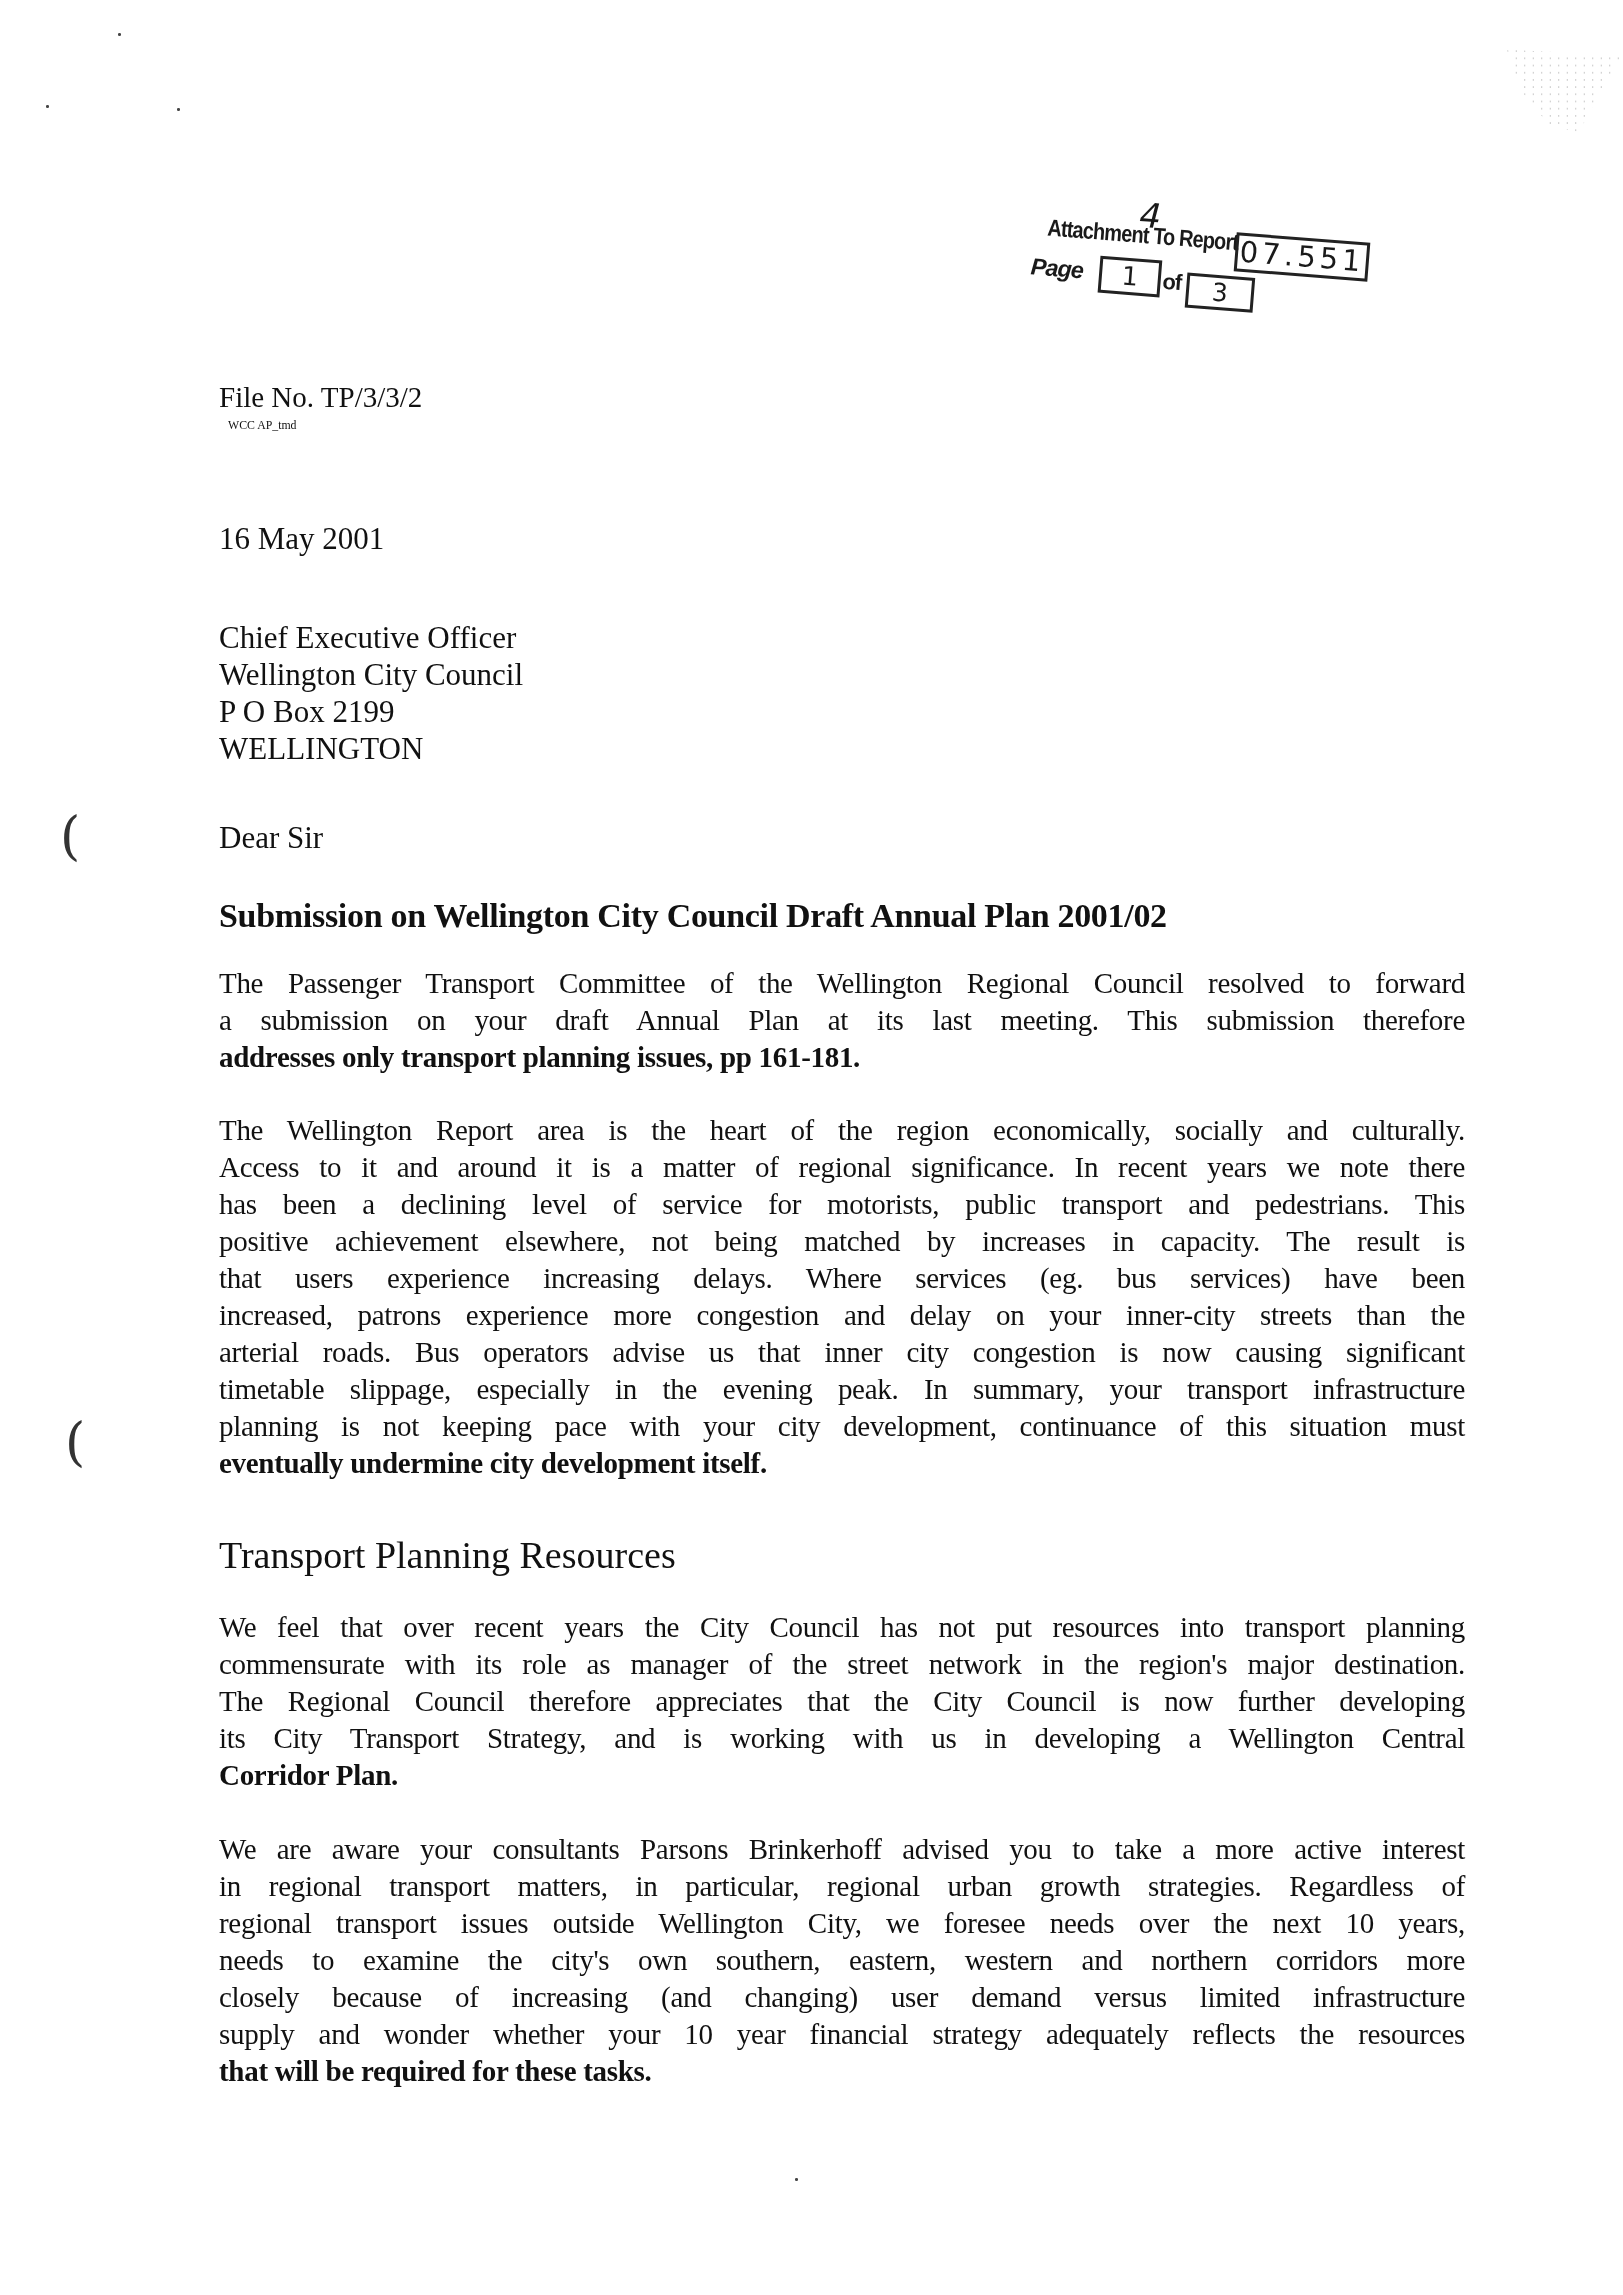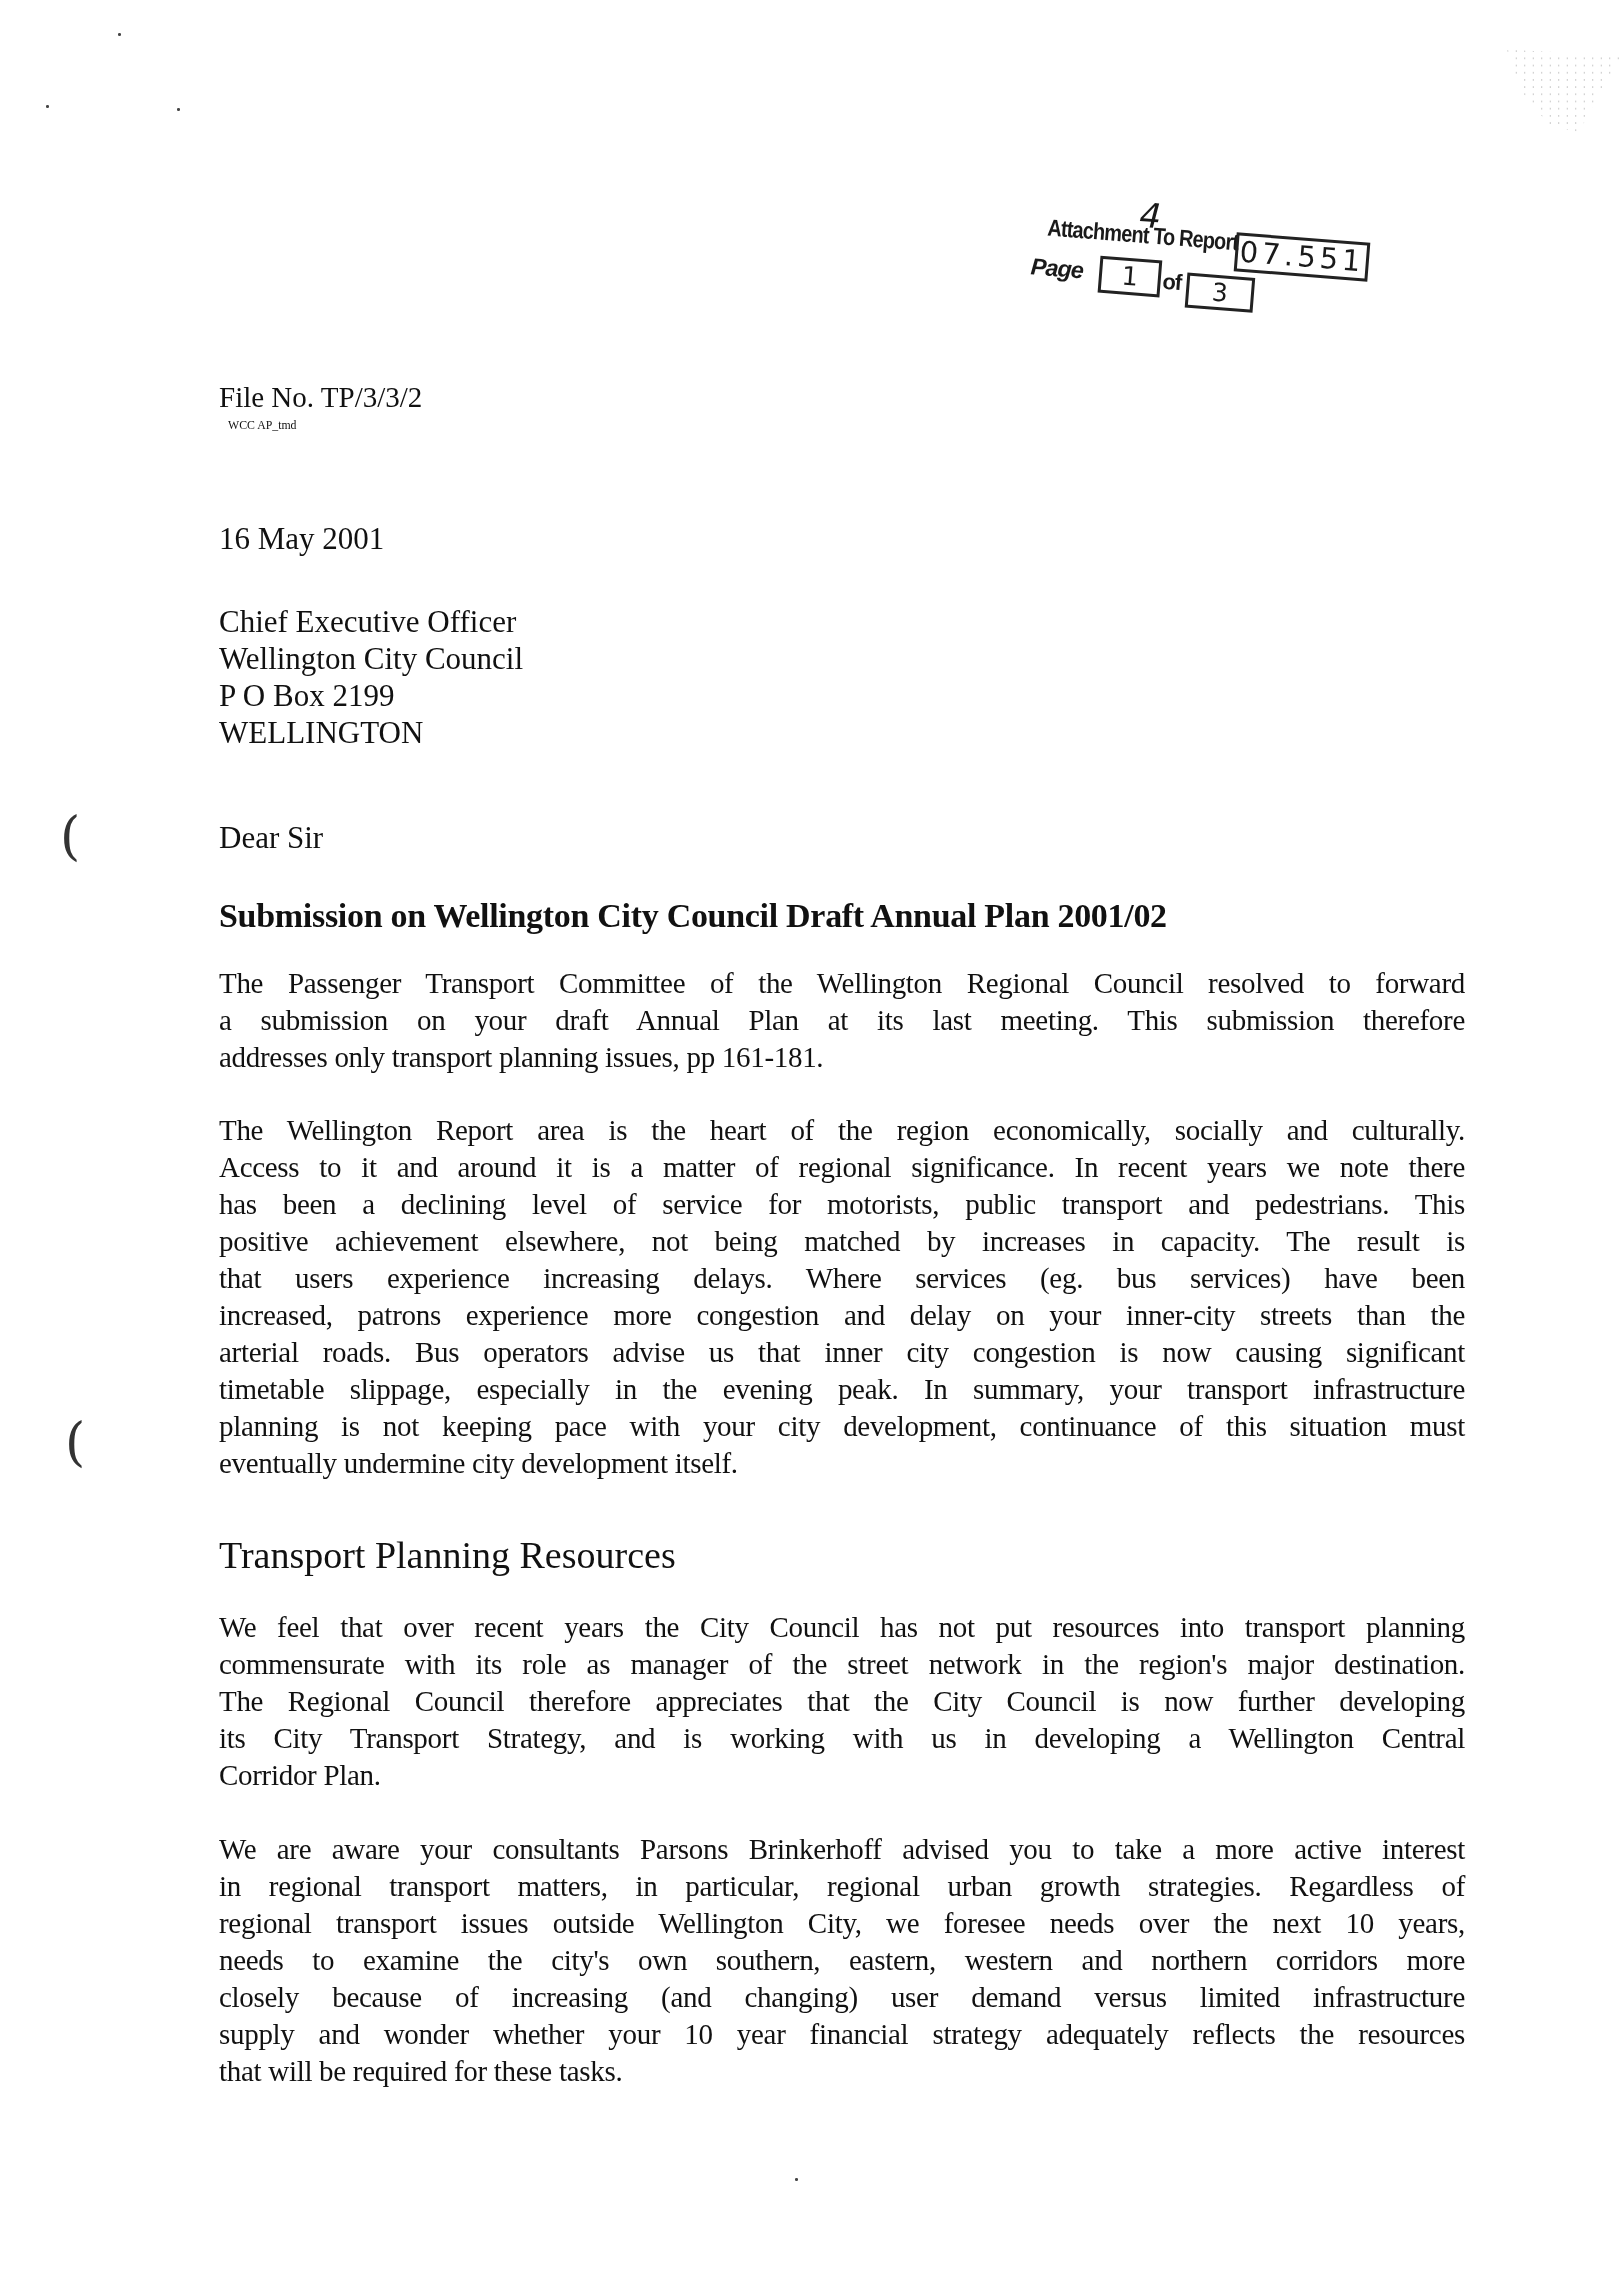--- a/index.html
+++ b/index.html
@@ -124,21 +124,21 @@
     .file-ref {
       top: 419px;
       font-size: 11.8px;
       line-height: 13px;
       left: 228px;
     }
     .date {
       top: 520px;
     }
     .address {
-      top: 603px;
+      top: 619px;
     }
     .address div { height: 37px; }
     .salutation {
       top: 819px;
     }
     .subject {
       top: 896px;
       font-size: 34px;
       line-height: 39px;
       font-weight: bold;
@@ -155,20 +155,21 @@
     }
     .para .line {
       display: block;
       text-align: justify;
       text-align-last: justify;
       height: 37px;
       white-space: nowrap;
     }
     .para .line.last {
       text-align-last: left;
+      font-weight: bold;
     }
     .p1 { top: 965px; }
     .p2 { top: 1112px; }
     .heading2 {
       top: 1537px;
       font-size: 38px;
       line-height: 37px;
       font-weight: normal;
     }
     .p3 { top: 1609px; }

